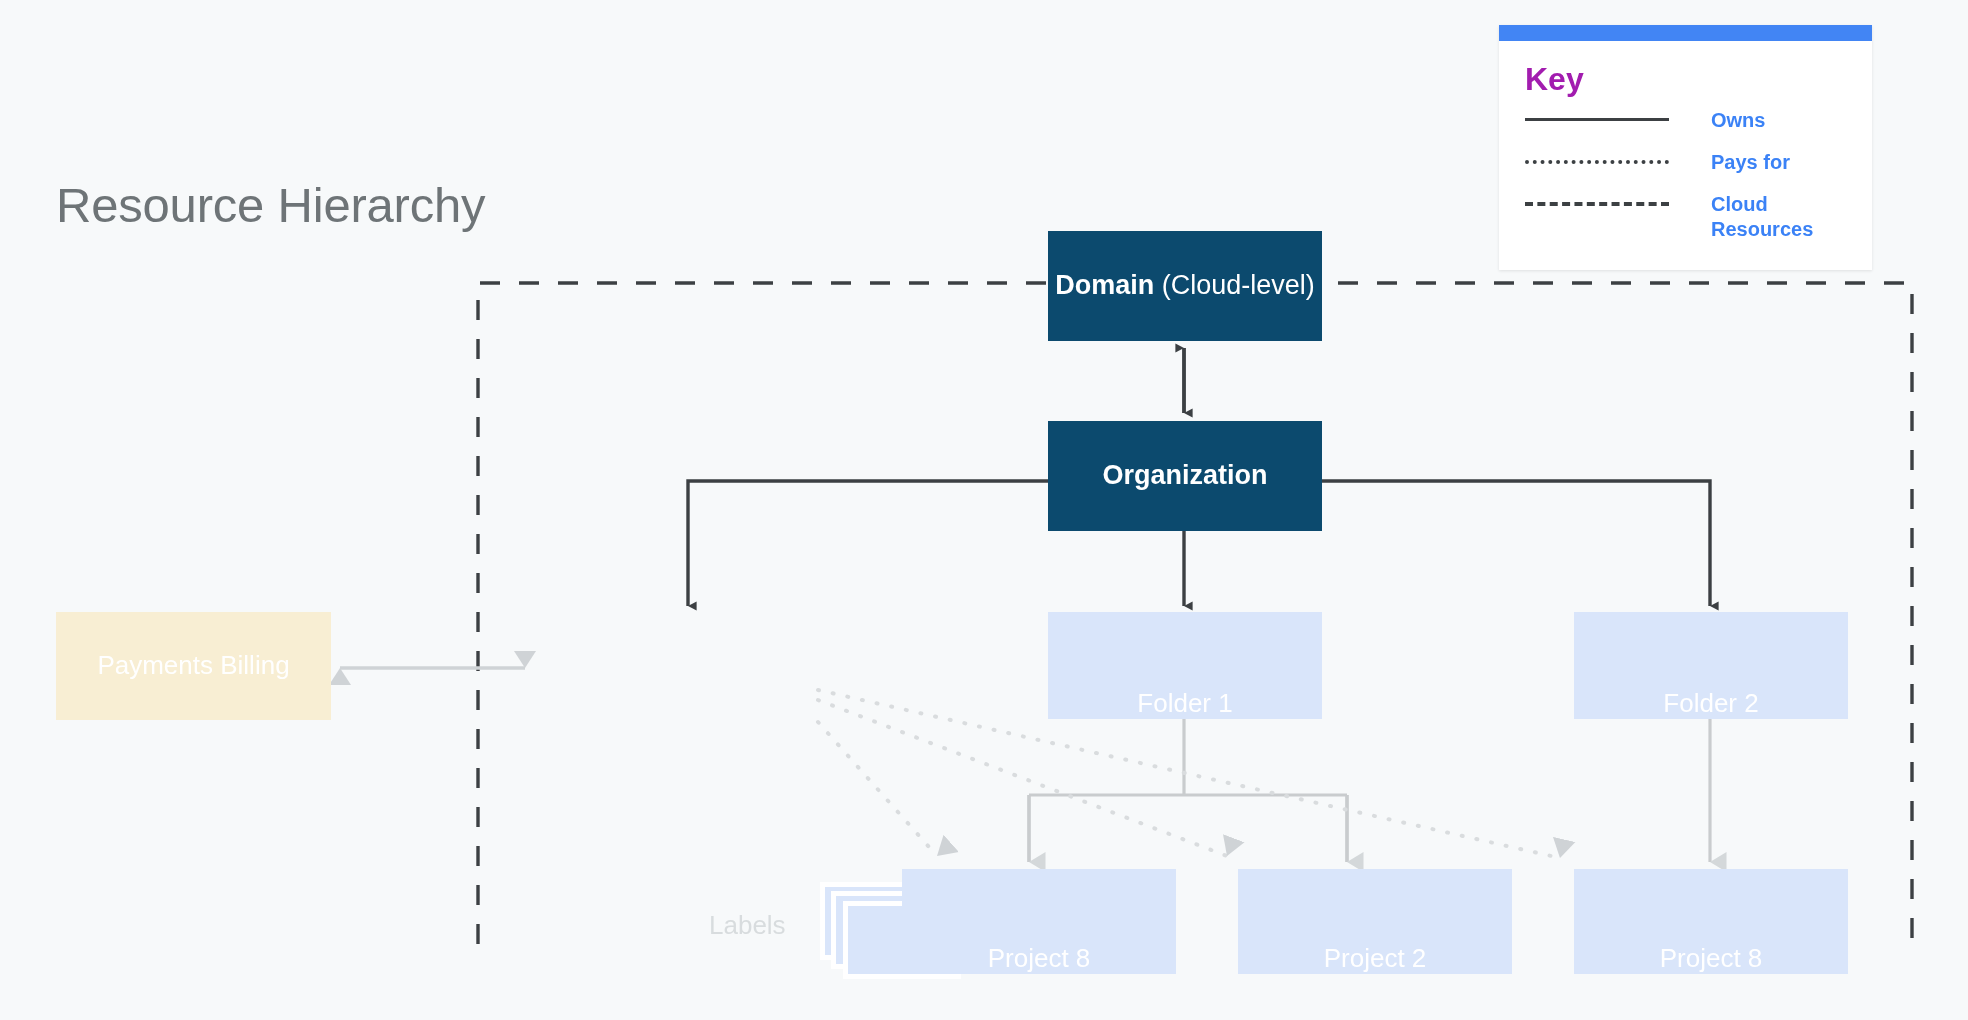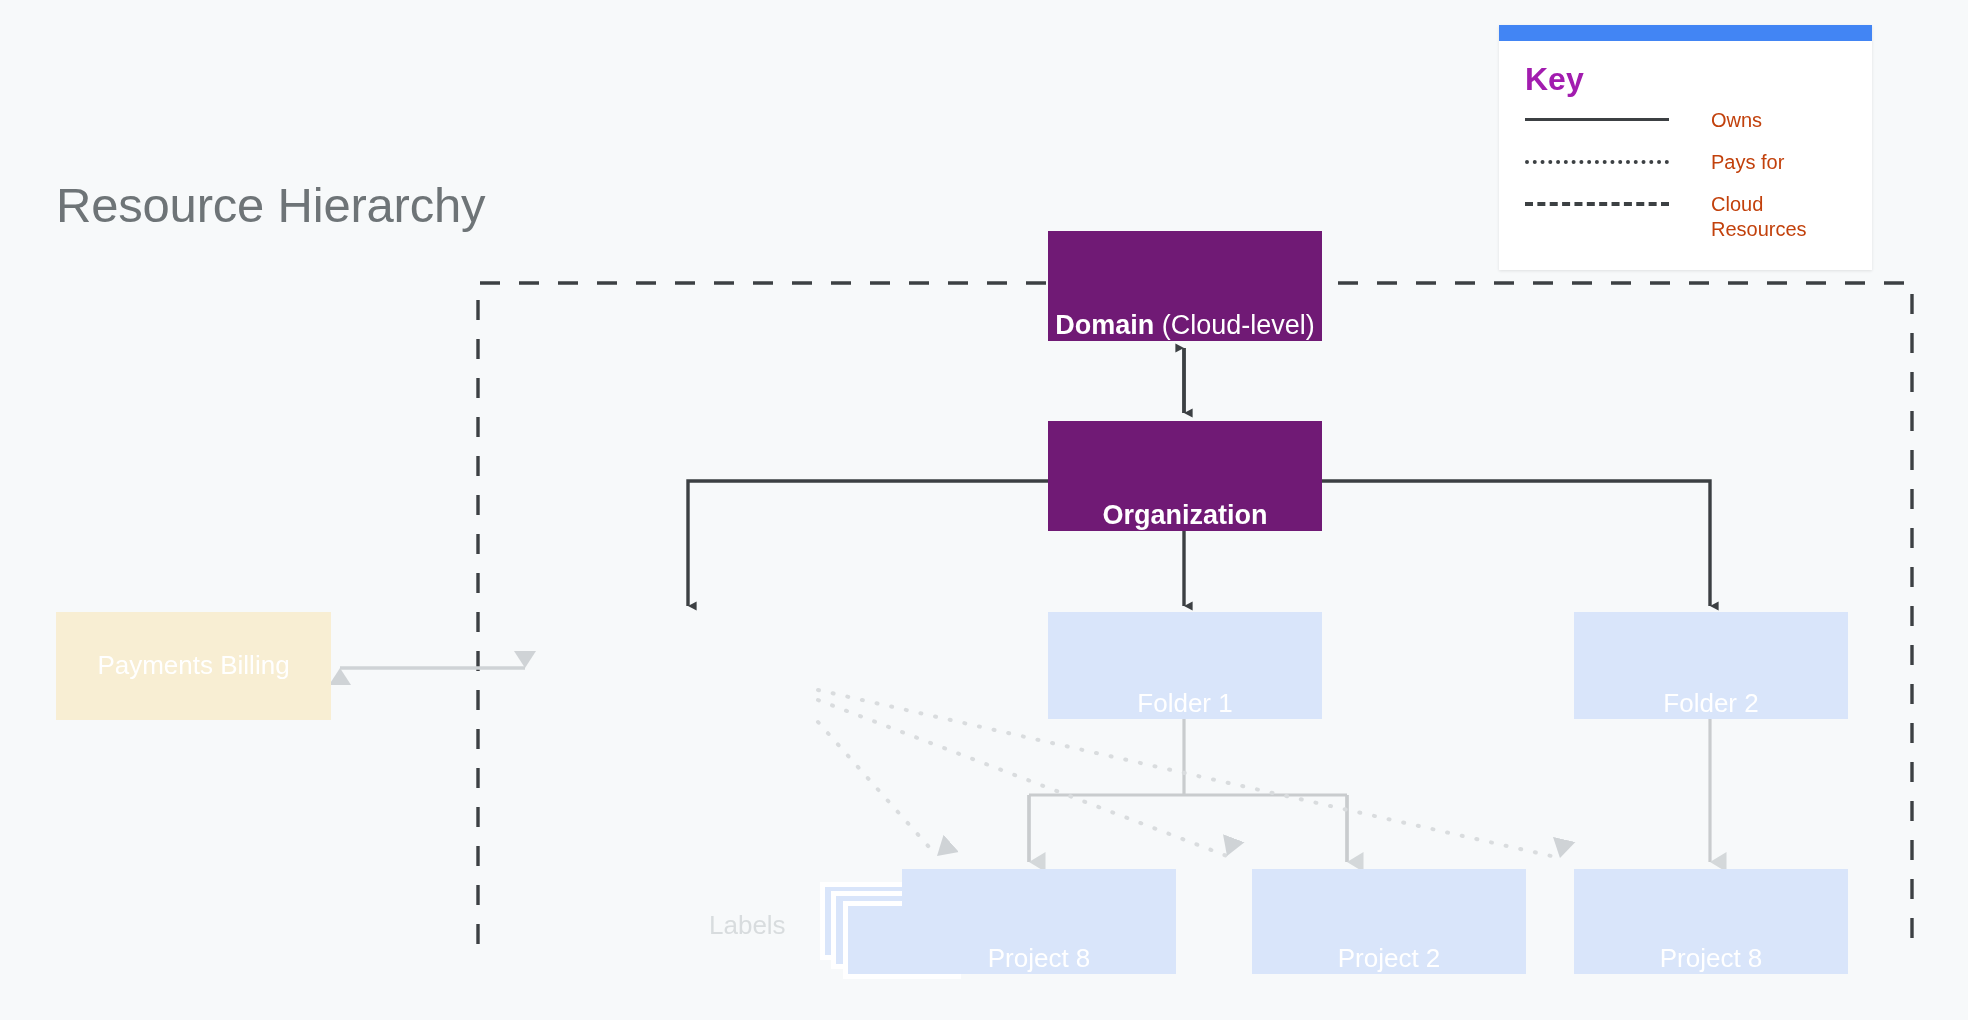--- a/index.html
+++ b/index.html
@@ -50,22 +50,21 @@
     justify-content: center;
     text-align: center;
   }
   .node .node-label {
     font-size: 26px;
     line-height: 1.15;
     white-space: nowrap;
   }
 
   .node.red {
-    background: #701a75;
-    align-items: flex-end;
+    background: #0c4a6e;
   }
   .node.red .node-label {
     color: #ffffff;
     font-size: 27px;
   }
   .node.red .node-label .bold { font-weight: bold; }
 
   .node.green  { background: #d9ecdd; }
   .node.yellow { background: #f8eed3; }
   .node.blue   { background: #d9e5fa; align-items: flex-end; }
@@ -132,22 +131,22 @@
     left: 0;
     top: 10px;
     width: 144px;
     display: block;
   }
   .sw-solid  { border-top: 3px solid #3c4043; }
   .sw-dotted { border-top: 4px dotted #3c4043; }
   .sw-dashed { border-top: 4px dashed #3c4043; }
   .key-text {
     font-size: 20px;
-    font-weight: normal;
-    color: #c2410c;
+    font-weight: bold;
+    color: #3b82f6;
     line-height: 1.24;
     max-width: 130px;
   }
 </style>
 </head>
 <body>
 
 <div id="canvas">
 
   <svg id="wires" viewBox="0 0 1968 1020" xmlns="http://www.w3.org/2000/svg">
@@ -244,21 +243,21 @@
   <div class="labels-text" style="left:709px; top:910px;">Labels</div>
 
   <div class="label-card" style="left:820px; top:882px; width:118px; height:78px;"></div>
   <div class="label-card" style="left:831px; top:891px; width:118px; height:78px;"></div>
   <div class="label-card" style="left:843px; top:901px; width:118px; height:78px;"></div>
 
   <div class="node blue" style="left:902px; top:869px; width:274px; height:105px;">
     <span class="node-label">Project 8</span>
   </div>
 
-  <div class="node blue" style="left:1238px; top:869px; width:274px; height:105px;margin-left:14px;">
+  <div class="node blue" style="left:1238px; top:869px; width:274px; height:105px;">
     <span class="node-label">Project 2</span>
   </div>
 
   <div class="node blue" style="left:1574px; top:869px; width:274px; height:105px;">
     <span class="node-label">Project 8</span>
   </div>
 
   <div class="key-panel">
     <div class="key-topbar"></div>
     <div class="key-body">

